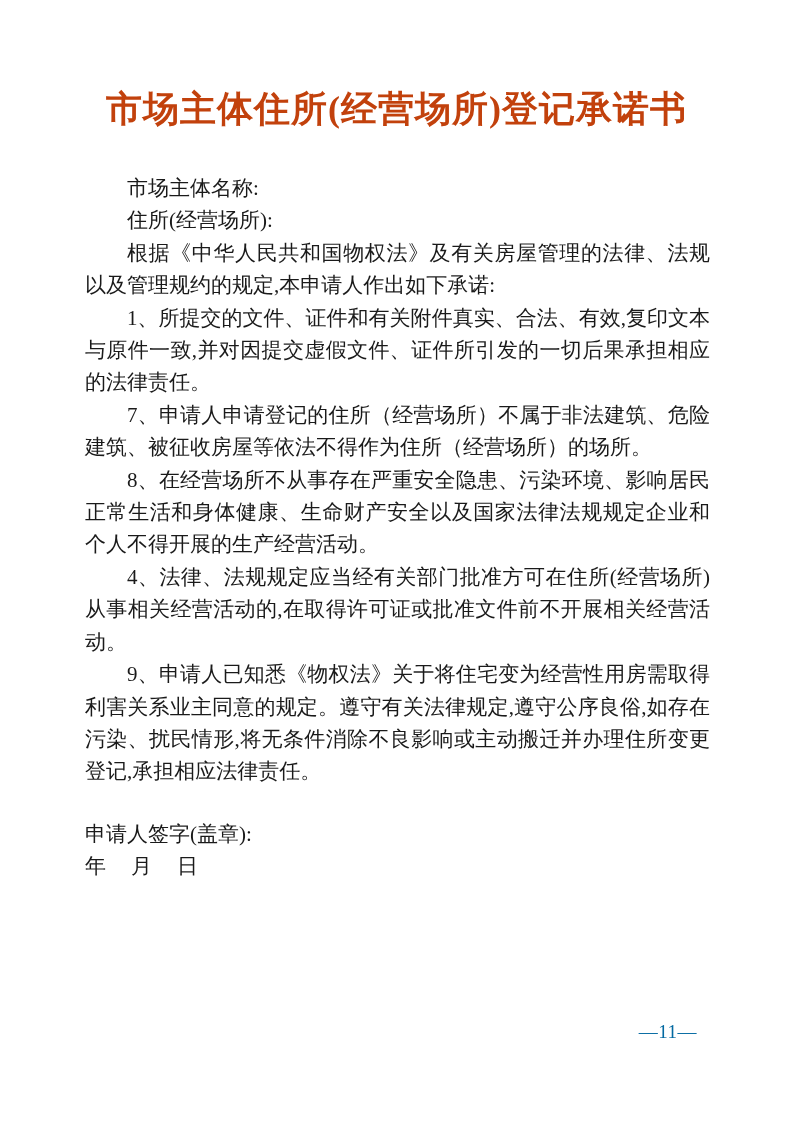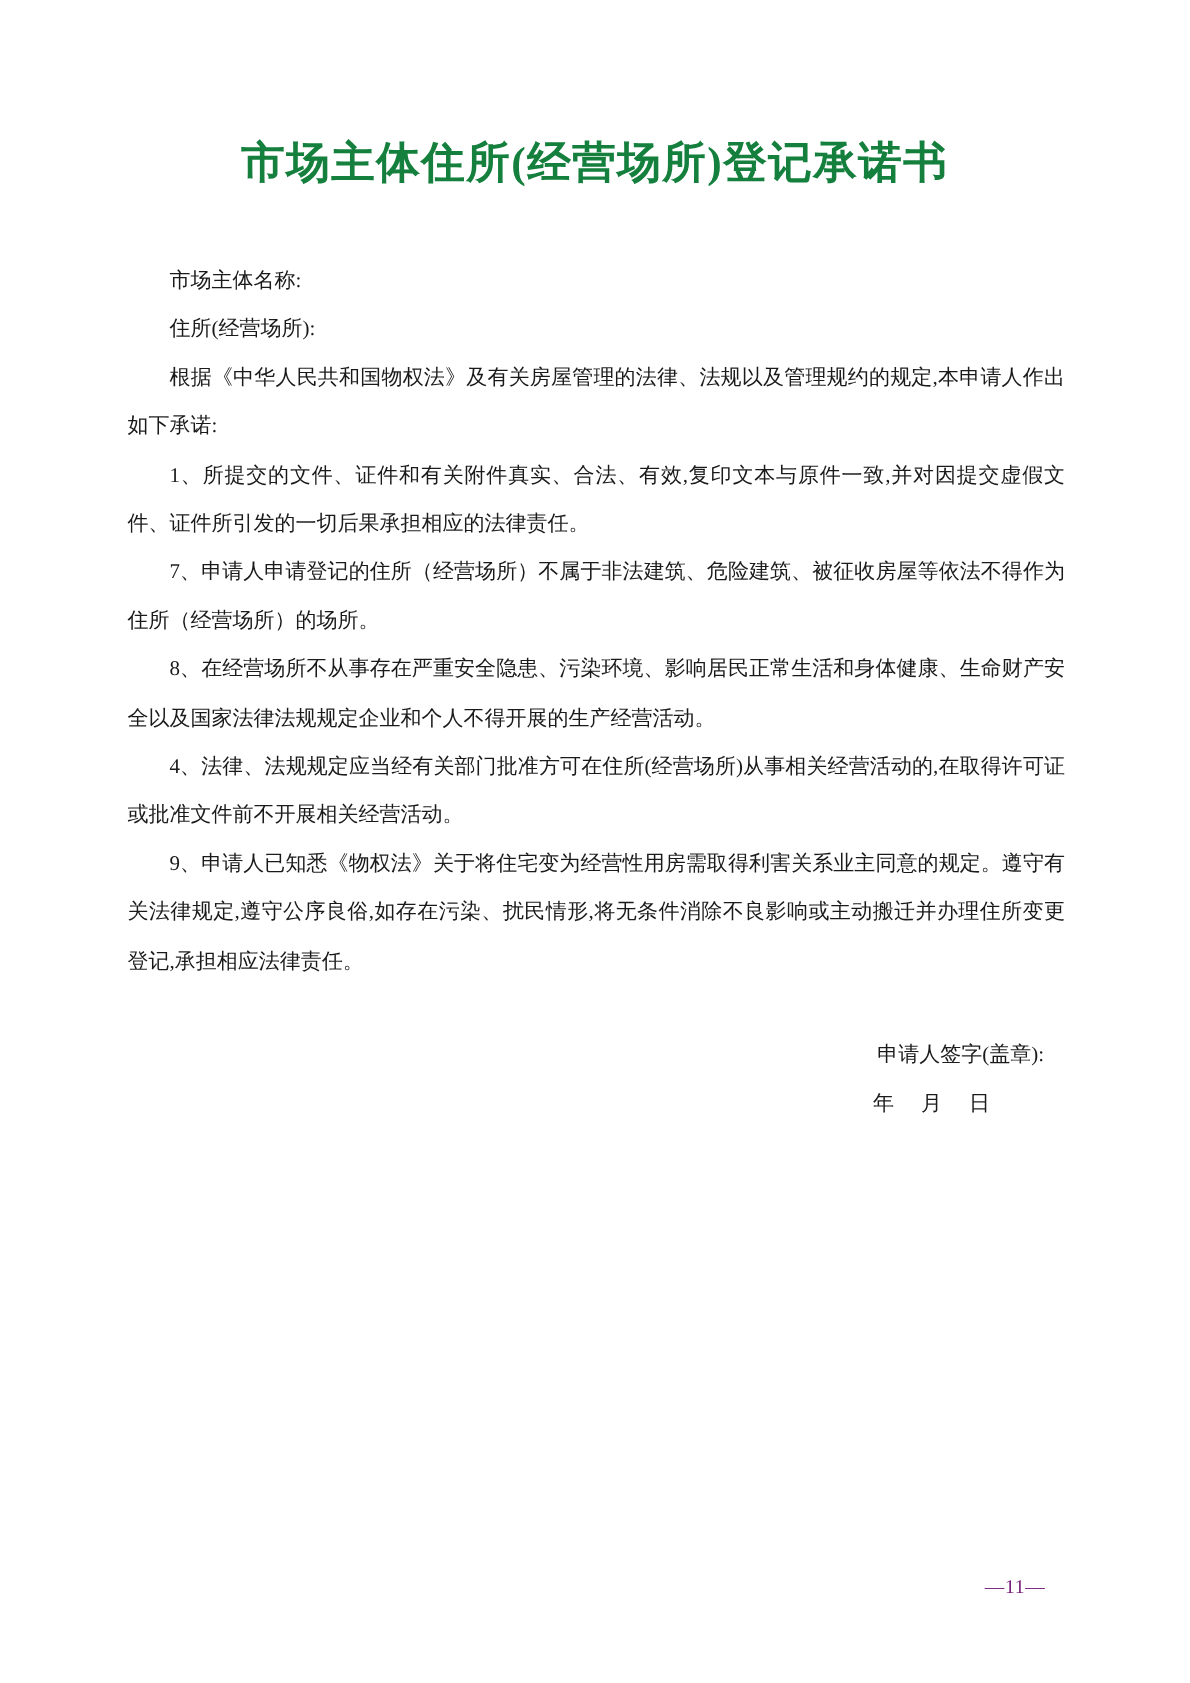--- a/index.html
+++ b/index.html
@@ -15,68 +15,67 @@
     margin: 0 auto;
     background: #ffffff;
     color: #1a1a1a;
     font-family: "Liberation Serif", "DejaVu Serif", serif;
     overflow: hidden;
   }
 
   .doc-title {
     margin-top: 90px;
     text-align: center;
-    font-size: 29px;
+    font-size: 36px;
     font-weight: bold;
     line-height: 38px;
     letter-spacing: 1px;
-    color: #15803d;
+    color: #c2410c;
   }
 
   .doc-body {
     margin-top: 44px;
     padding: 0 83px 0 85px;
-    font-size: 14px;
+    font-size: 21px;
     line-height: 32.4px;
   }
 
   .doc-body p {
     text-indent: 2em;
     margin: 0;
   }
 
   .para {
     text-align: justify;
     text-justify: inter-ideograph;
   }
 
   .signature-block {
     margin-top: 30px;
-    text-align: right;
   }
 
   .signature-block p {
     text-indent: 0;
   }
 
   .sig-line {
     padding-right: 14px;
   }
 
   .date-line {
     padding-right: 48px;
     letter-spacing: 2px;
   }
 
   .page-number {
     position: absolute;
     right: 96px;
-    bottom: 56px;
-    font-size: 13px;
-    color: #701a75;
+    bottom: 79px;
+    font-size: 19px;
+    color: #0369a1;
     letter-spacing: 0.5px;
   }
 </style>
 </head>
 <body>
 
 <div class="page">
 
   <h1 class="doc-title">市场主体住所(经营场所)登记承诺书</h1>
 

